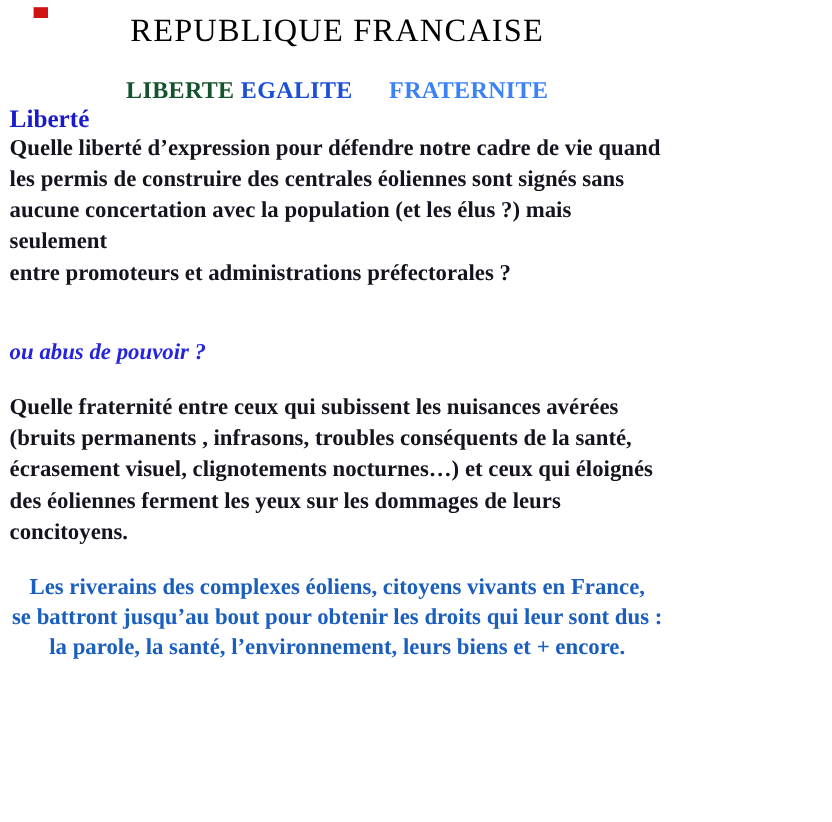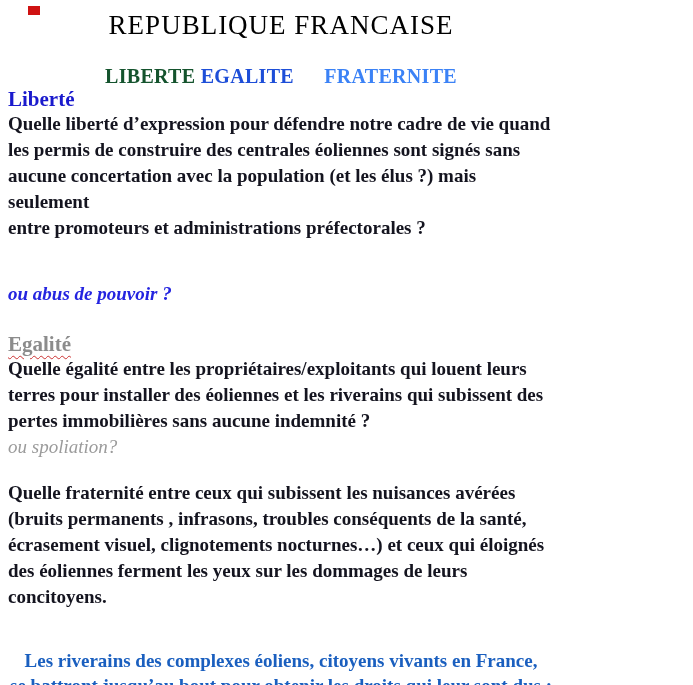--- a/index.html
+++ b/index.html
@@ -72,21 +72,21 @@
     margin: 0;
     font-size: 19px;
     line-height: 26px;
     font-style: italic;
     white-space: pre-line;
   }
   .t-blue { color: #2424e0; font-weight: 700; margin-top: 40px; }
   .t-gray { color: #9b9b9b; font-weight: 400; }
   .t-red  { color: #b22222; font-weight: 700; }
   .footer {
-    margin-top: 38px;
+    margin-top: 20px;
     text-align: center;
     font-size: 19px;
     line-height: 25px;
     font-weight: 700;
     color: #1a5fbf;
     white-space: pre-line;
   }
 </style>
 </head>
 <body>
@@ -105,27 +105,20 @@
 
   <section class="sec1">
     <h2 class="section-heading h-liberte">Liberté</h2>
     <p class="body-par">Quelle liberté d’expression pour défendre notre cadre de vie quand
 les permis de construire des centrales éoliennes sont signés sans
 aucune concertation avec la population (et les élus ?) mais seulement
 entre promoteurs et administrations préfectorales ?</p>
     <p class="tagline t-blue">ou abus de pouvoir ?</p>
   </section>
 
-  <section class="sec2">
-    <h2 class="section-heading h-egalite">Egalité</h2>
-    <p class="body-par">Quelle égalité entre les propriétaires/exploitants qui louent leurs
-terres pour installer des éoliennes et les riverains qui subissent des
-pertes immobilières sans aucune indemnité ?</p>
-    <p class="tagline t-gray">ou spoliation?</p>
-  </section>
 
   <section class="sec3">
     <p class="body-par">Quelle fraternité entre ceux qui subissent les nuisances avérées
 (bruits permanents , infrasons, troubles conséquents de la santé,
 écrasement visuel, clignotements nocturnes…) et ceux qui éloignés
 des éoliennes ferment les yeux sur les dommages de leurs
 concitoyens.</p>
   </section>
 
   <div class="footer">Les riverains des complexes éoliens, citoyens vivants en France,

